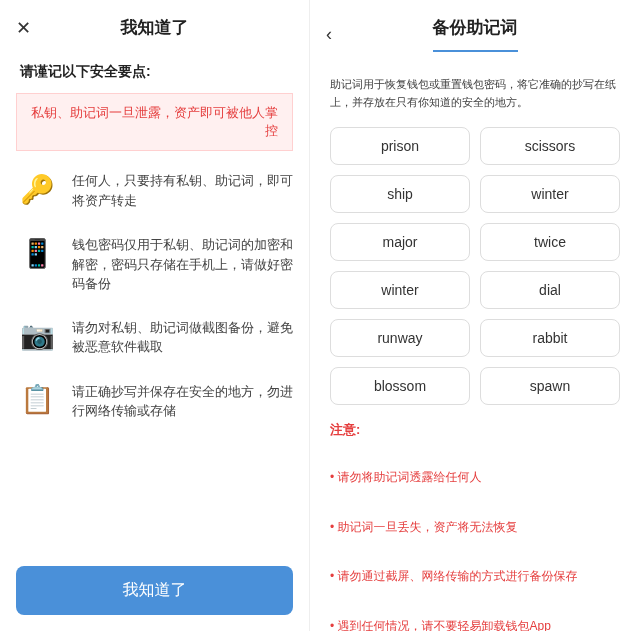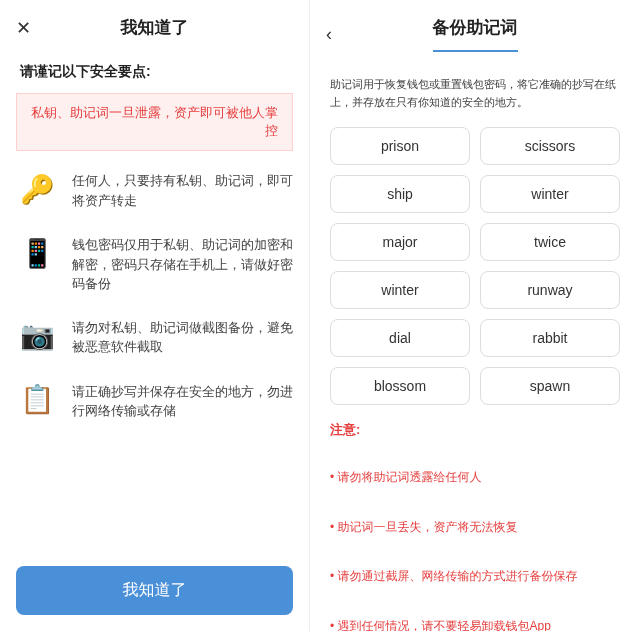--- a/index.html
+++ b/index.html
@@ -265,22 +265,22 @@
 
   <div class="mnemonic-grid">
 
   <div class="mnemonic-word">prison</div>
       <div class="mnemonic-word">scissors</div>
       <div class="mnemonic-word">ship</div>
       <div class="mnemonic-word">winter</div>
       <div class="mnemonic-word">major</div>
       <div class="mnemonic-word">twice</div>
       <div class="mnemonic-word">winter</div>
+      <div class="mnemonic-word">dial</div>
       <div class="mnemonic-word">runway</div>
-      <div class="mnemonic-word">dial</div>
       <div class="mnemonic-word">rabbit</div>
       <div class="mnemonic-word">blossom</div>
       <div class="mnemonic-word">spawn</div>
     </div>
 
   <div class="notes-section">
     <div class="notes-title">注意:</div>
 
   <div class="notes-item">请勿将助记词透露给任何人</div>
       <div class="notes-item">助记词一旦丢失，资产将无法恢复</div>

